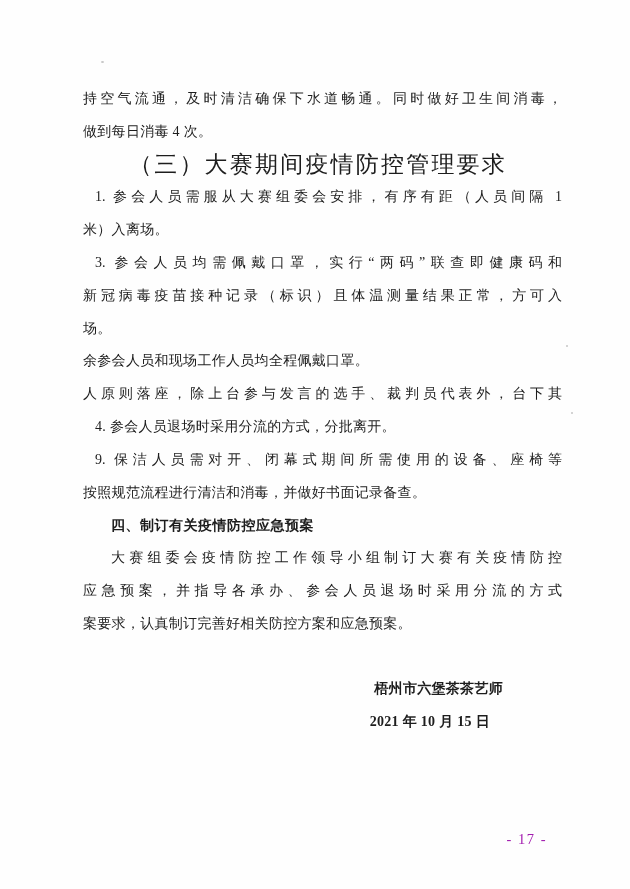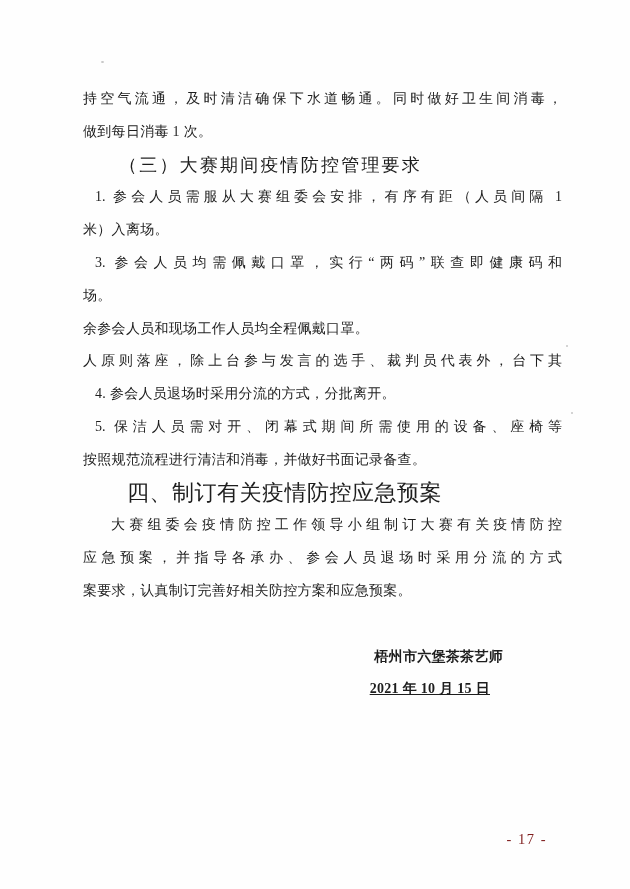--- a/index.html
+++ b/index.html
@@ -34,69 +34,70 @@
   .full {
     text-align: justify;
     text-align-last: justify;
     text-justify: inter-character;
     letter-spacing: 0;
   }
   .indent { text-indent: 2em; }
   .indent-num { text-indent: 12px; font-family: Liberation Serif, serif; }
   .h3 {
     letter-spacing: 2.2px;
-    font-size: 18px;
+    font-size: 23px;
   }
   .h4 {
     font-family: "Liberation Sans", "DejaVu Sans", sans-serif;
-    font-weight: normal;
-    font-size: 22px;
+    font-weight: bold;
+    font-size: 14px;
     letter-spacing: 0.5px;
   }
   .spacer-line { height: 32.8px; }
   .signature {
     text-align: right;
     padding-right: 59px;
     font-weight: 600;
   }
-  .signature.date { padding-right: 72px; text-decoration: underline; }
+  .signature.date { padding-right: 72px; }
   .page-number {
     position: absolute;
     top: 831px;
     right: 83px;
     font-size: 14.5px;
     letter-spacing: 1.5px;
-    color: #7f1d1d;
+    color: #a21caf;
   }
   .speck {
     position: absolute;
     background: #c6c6c6;
     border-radius: 50%;
   }
   .speck-1 { left: 101px; top: 61px; width: 3px; height: 2px; }
   .speck-2 { left: 566px; top: 345px; width: 2px; height: 2px; }
   .speck-3 { left: 571px; top: 412px; width: 2px; height: 2px; }
 </style>
 </head>
 <body>
 
 <div class="page">
 
   <div class="doc-body">
     <div class="line full">持空气流通，及时清洁确保下水道畅通。同时做好卫生间消毒，</div>
-    <div class="line">做到每日消毒 1 次。</div>
+    <div class="line">做到每日消毒 4 次。</div>
     <div class="line h3 indent">（三）大赛期间疫情防控管理要求</div>
     <div class="line full indent-num">1. 参会人员需服从大赛组委会安排，有序有距（人员间隔 1</div>
     <div class="line">米）入离场。</div>
     <div class="line full indent-num">3. 参会人员均需佩戴口罩，实行“两码”联查即健康码和</div>
+    <div class="line full">新冠病毒疫苗接种记录（标识）且体温测量结果正常，方可入</div>
     <div class="line">场。</div>
     <div class="line">余参会人员和现场工作人员均全程佩戴口罩。</div>
     <div class="line full">人原则落座，除上台参与发言的选手、裁判员代表外，台下其</div>
     <div class="line indent-num">4. 参会人员退场时采用分流的方式，分批离开。</div>
-    <div class="line full indent-num">5. 保洁人员需对开、闭幕式期间所需使用的设备、座椅等</div>
+    <div class="line full indent-num">9. 保洁人员需对开、闭幕式期间所需使用的设备、座椅等</div>
     <div class="line">按照规范流程进行清洁和消毒，并做好书面记录备查。</div>
     <div class="line h4 indent">四、制订有关疫情防控应急预案</div>
     <div class="line full indent">大赛组委会疫情防控工作领导小组制订大赛有关疫情防控</div>
     <div class="line full">应急预案，并指导各承办、参会人员退场时采用分流的方式</div>
     <div class="line">案要求，认真制订完善好相关防控方案和应急预案。</div>
 
     <div class="spacer-line"></div>
 
     <div class="line signature">梧州市六堡茶茶艺师</div>
     <div class="line signature date">2021 年 10 月 15 日</div>

